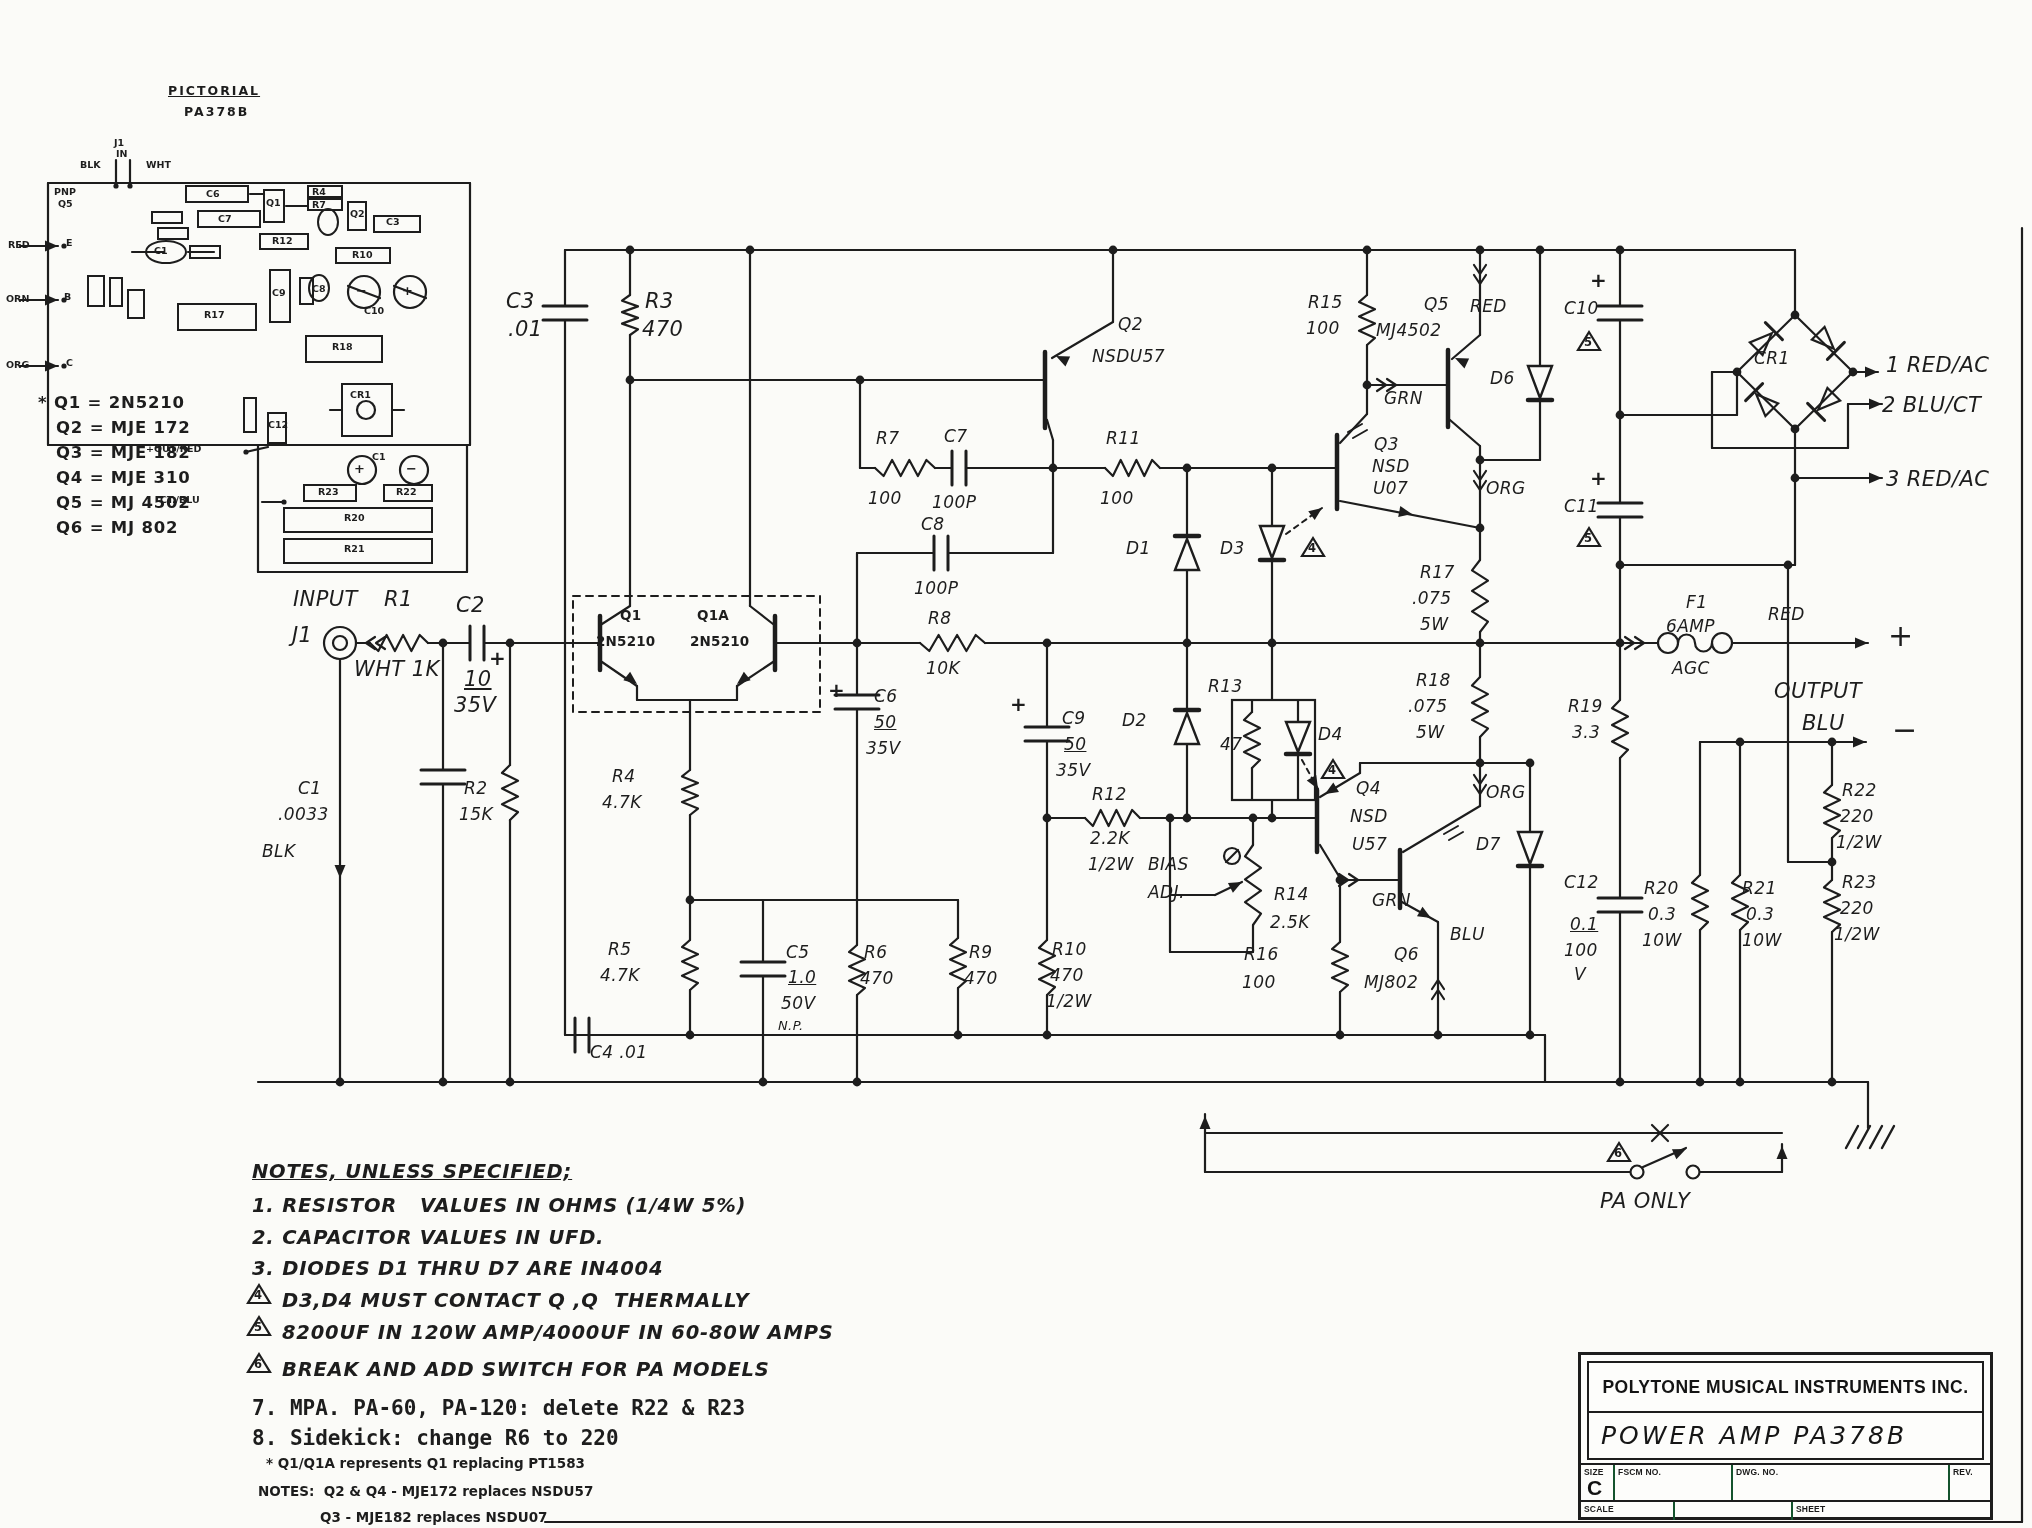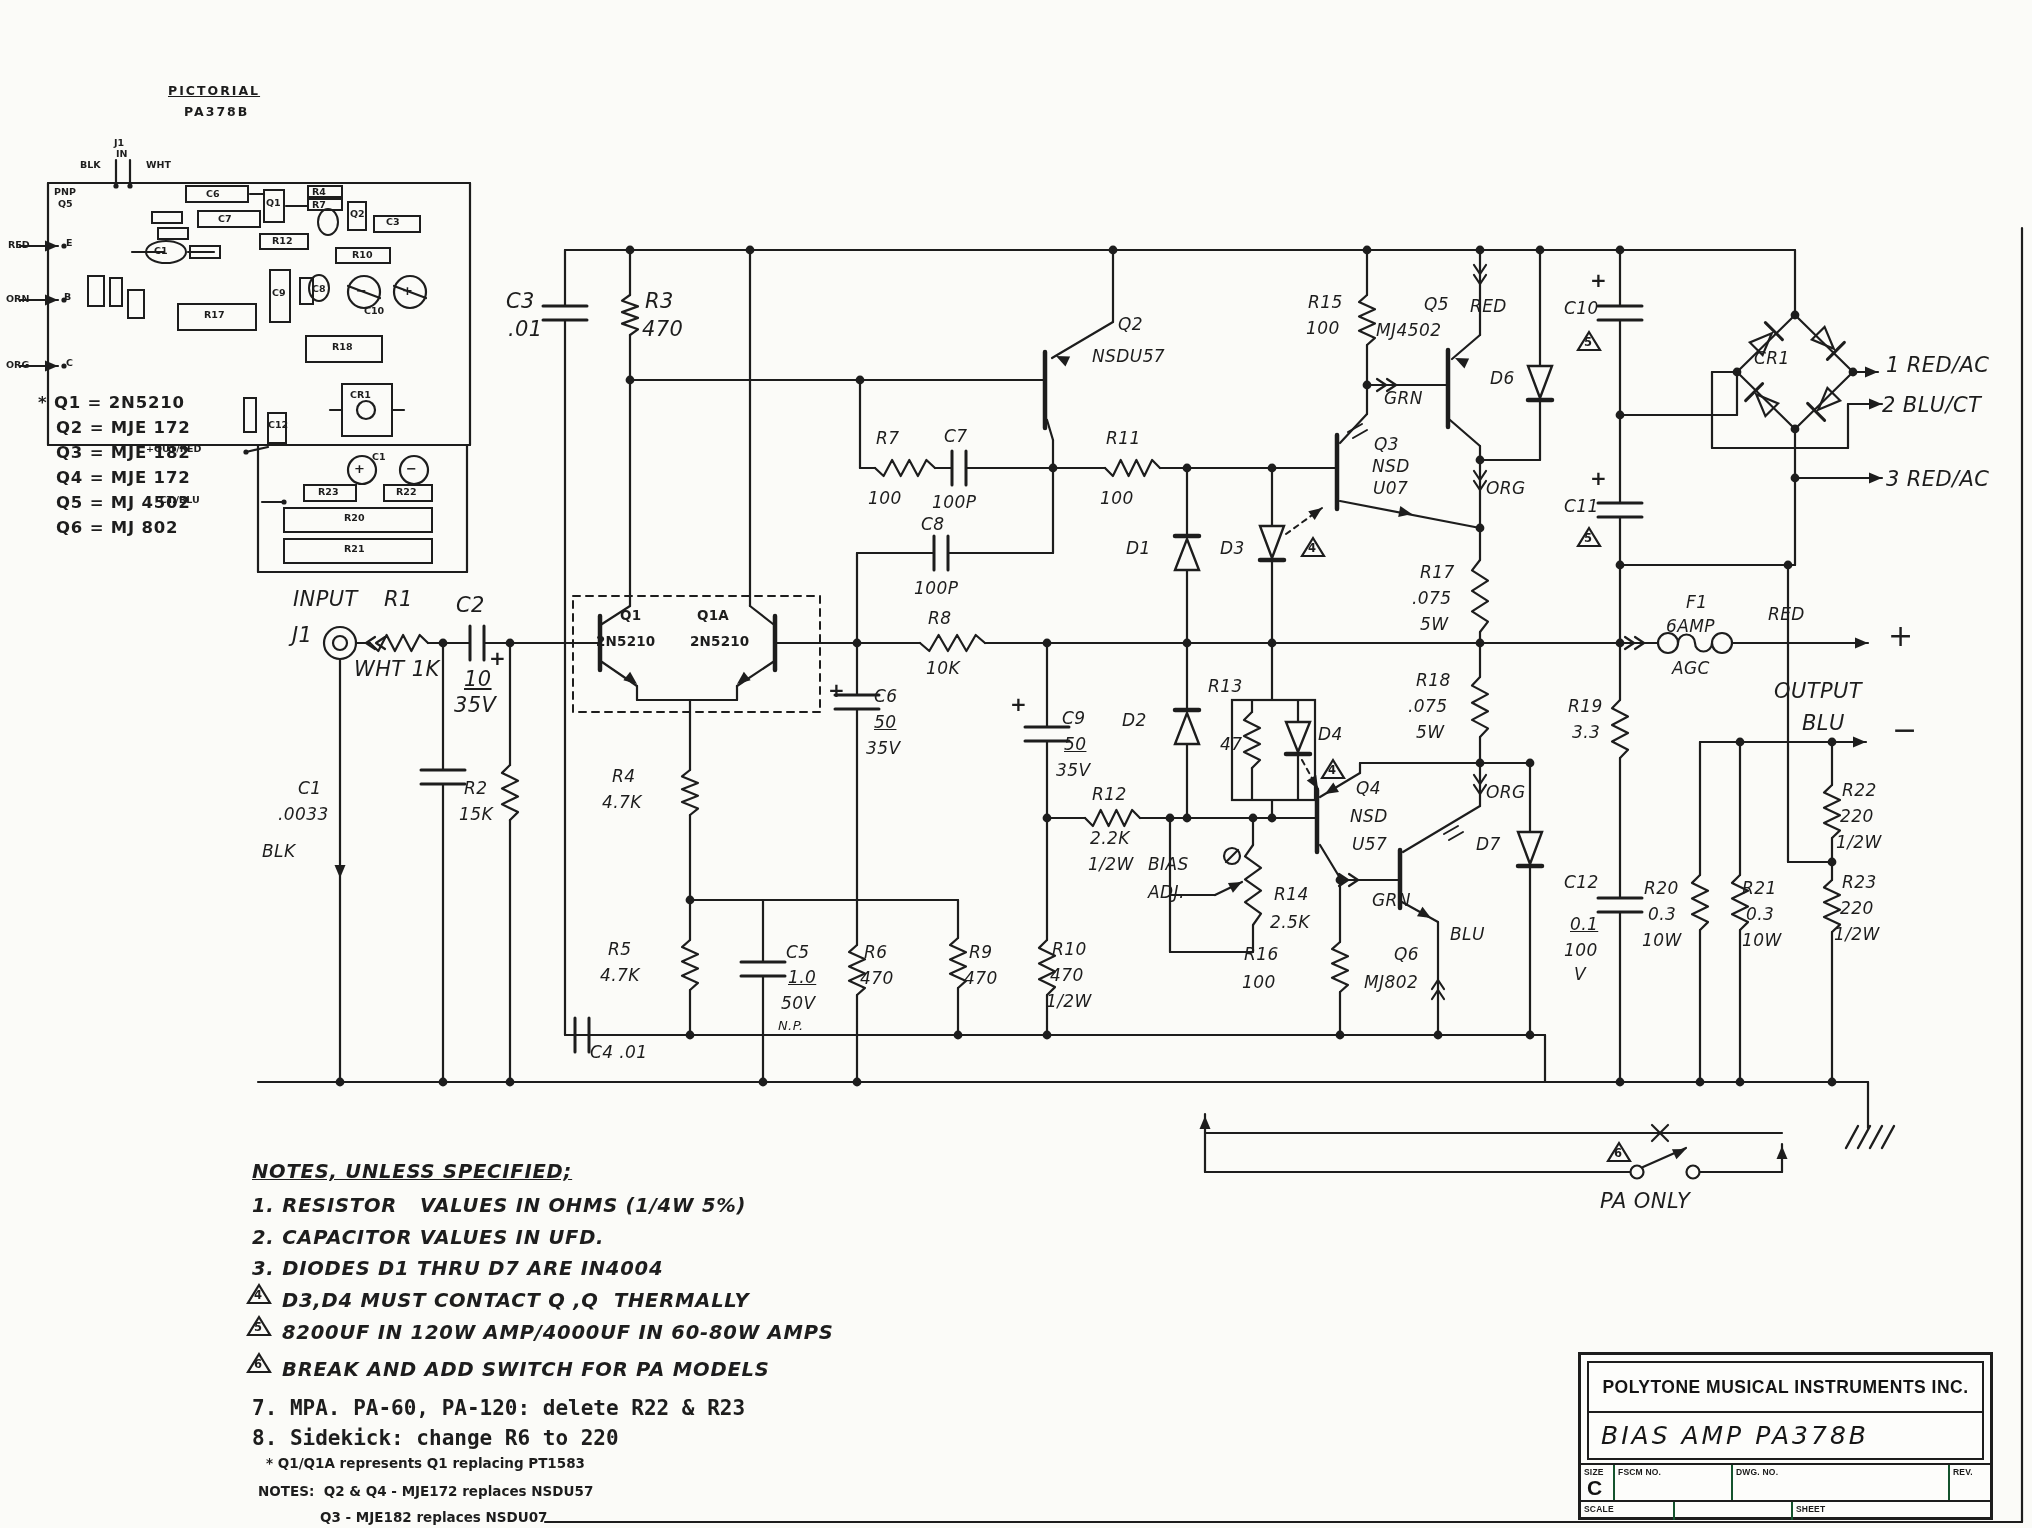--- a/index.html
+++ b/index.html
@@ -647,41 +647,41 @@
       <div class="lb p" style="left: 372px; top: 452px;">C1</div>
       <div class="lb pc" style="left: 356px; top: 284px;">−</div>
       <div class="lb pc" style="left: 402px; top: 284px;">+</div>
       <div class="lb pc" style="left: 354px; top: 462px;">+</div>
       <div class="lb pc" style="left: 406px; top: 462px;">−</div>
       <div class="lb p" style="left: 146px; top: 444px;">+OUT/RED</div>
       <div class="lb p" style="left: 160px; top: 495px;">CT./BLU</div>
       <div class="lb leg" style="left: 38px; top: 394px;">* Q1 = 2N5210</div>
       <div class="lb leg" style="left: 56px; top: 419px;">Q2 = MJE 172</div>
       <div class="lb leg" style="left: 56px; top: 444px;">Q3 = MJE 182</div>
-      <div class="lb leg" style="left: 56px; top: 469px;">Q4 = MJE 172</div>
+      <div class="lb leg" style="left: 56px; top: 469px;">Q4 = MJE 310</div>
       <div class="lb leg" style="left: 56px; top: 494px;">Q5 = MJ 4502</div>
       <div class="lb leg" style="left: 56px; top: 519px;">Q6 = MJ 802</div>
       <div class="lb note nu" style="left: 252px; top: 1162px;">NOTES, UNLESS SPECIFIED;</div>
       <div class="lb note" style="left: 252px; top: 1196px;">1. RESISTOR   VALUES IN OHMS (1/4W 5%)</div>
       <div class="lb note" style="left: 252px; top: 1228px;">2. CAPACITOR VALUES IN UFD.</div>
       <div class="lb note" style="left: 252px; top: 1259px;">3. DIODES D1 THRU D7 ARE IN4004</div>
       <div class="lb note" style="left: 282px; top: 1291px;">D3,D4 MUST CONTACT Q ,Q  THERMALLY</div>
       <div class="lb note" style="left: 282px; top: 1323px;">8200UF IN 120W AMP/4000UF IN 60-80W AMPS</div>
       <div class="lb note" style="left: 282px; top: 1360px;">BREAK AND ADD SWITCH FOR PA MODELS</div>
       <div class="lb mono" style="left: 252px; top: 1396px;">7. MPA. PA-60, PA-120: delete R22 &amp; R23</div>
       <div class="lb mono" style="left: 252px; top: 1426px;">8. Sidekick: change R6 to 220</div>
       <div class="lb fine" style="left: 266px; top: 1456px;">* Q1/Q1A represents Q1 replacing PT1583</div>
       <div class="lb fine" style="left: 258px; top: 1484px;">NOTES:  Q2 &amp; Q4 - MJE172 replaces NSDU57</div>
       <div class="lb fine" style="left: 320px; top: 1510px;">Q3 - MJE182 replaces NSDU07</div>
     </div>
 
   <div class="tb">
     <div class="tb-inner">
       <div class="tb-company">POLYTONE MUSICAL INSTRUMENTS INC.</div>
-      <div class="tb-product">BIAS AMP   PA378B</div>
+      <div class="tb-product">POWER AMP   PA378B</div>
     </div>
     <div class="tb-grid">
       <div class="cell" style="width:34px">
         <span class="cl">SIZE</span>
         <span class="tb-size">C</span>
       </div>
       <div class="cell" style="width:118px">
         <span class="cl">FSCM NO.</span>
       </div>
       <div class="cell" style="flex:1">

